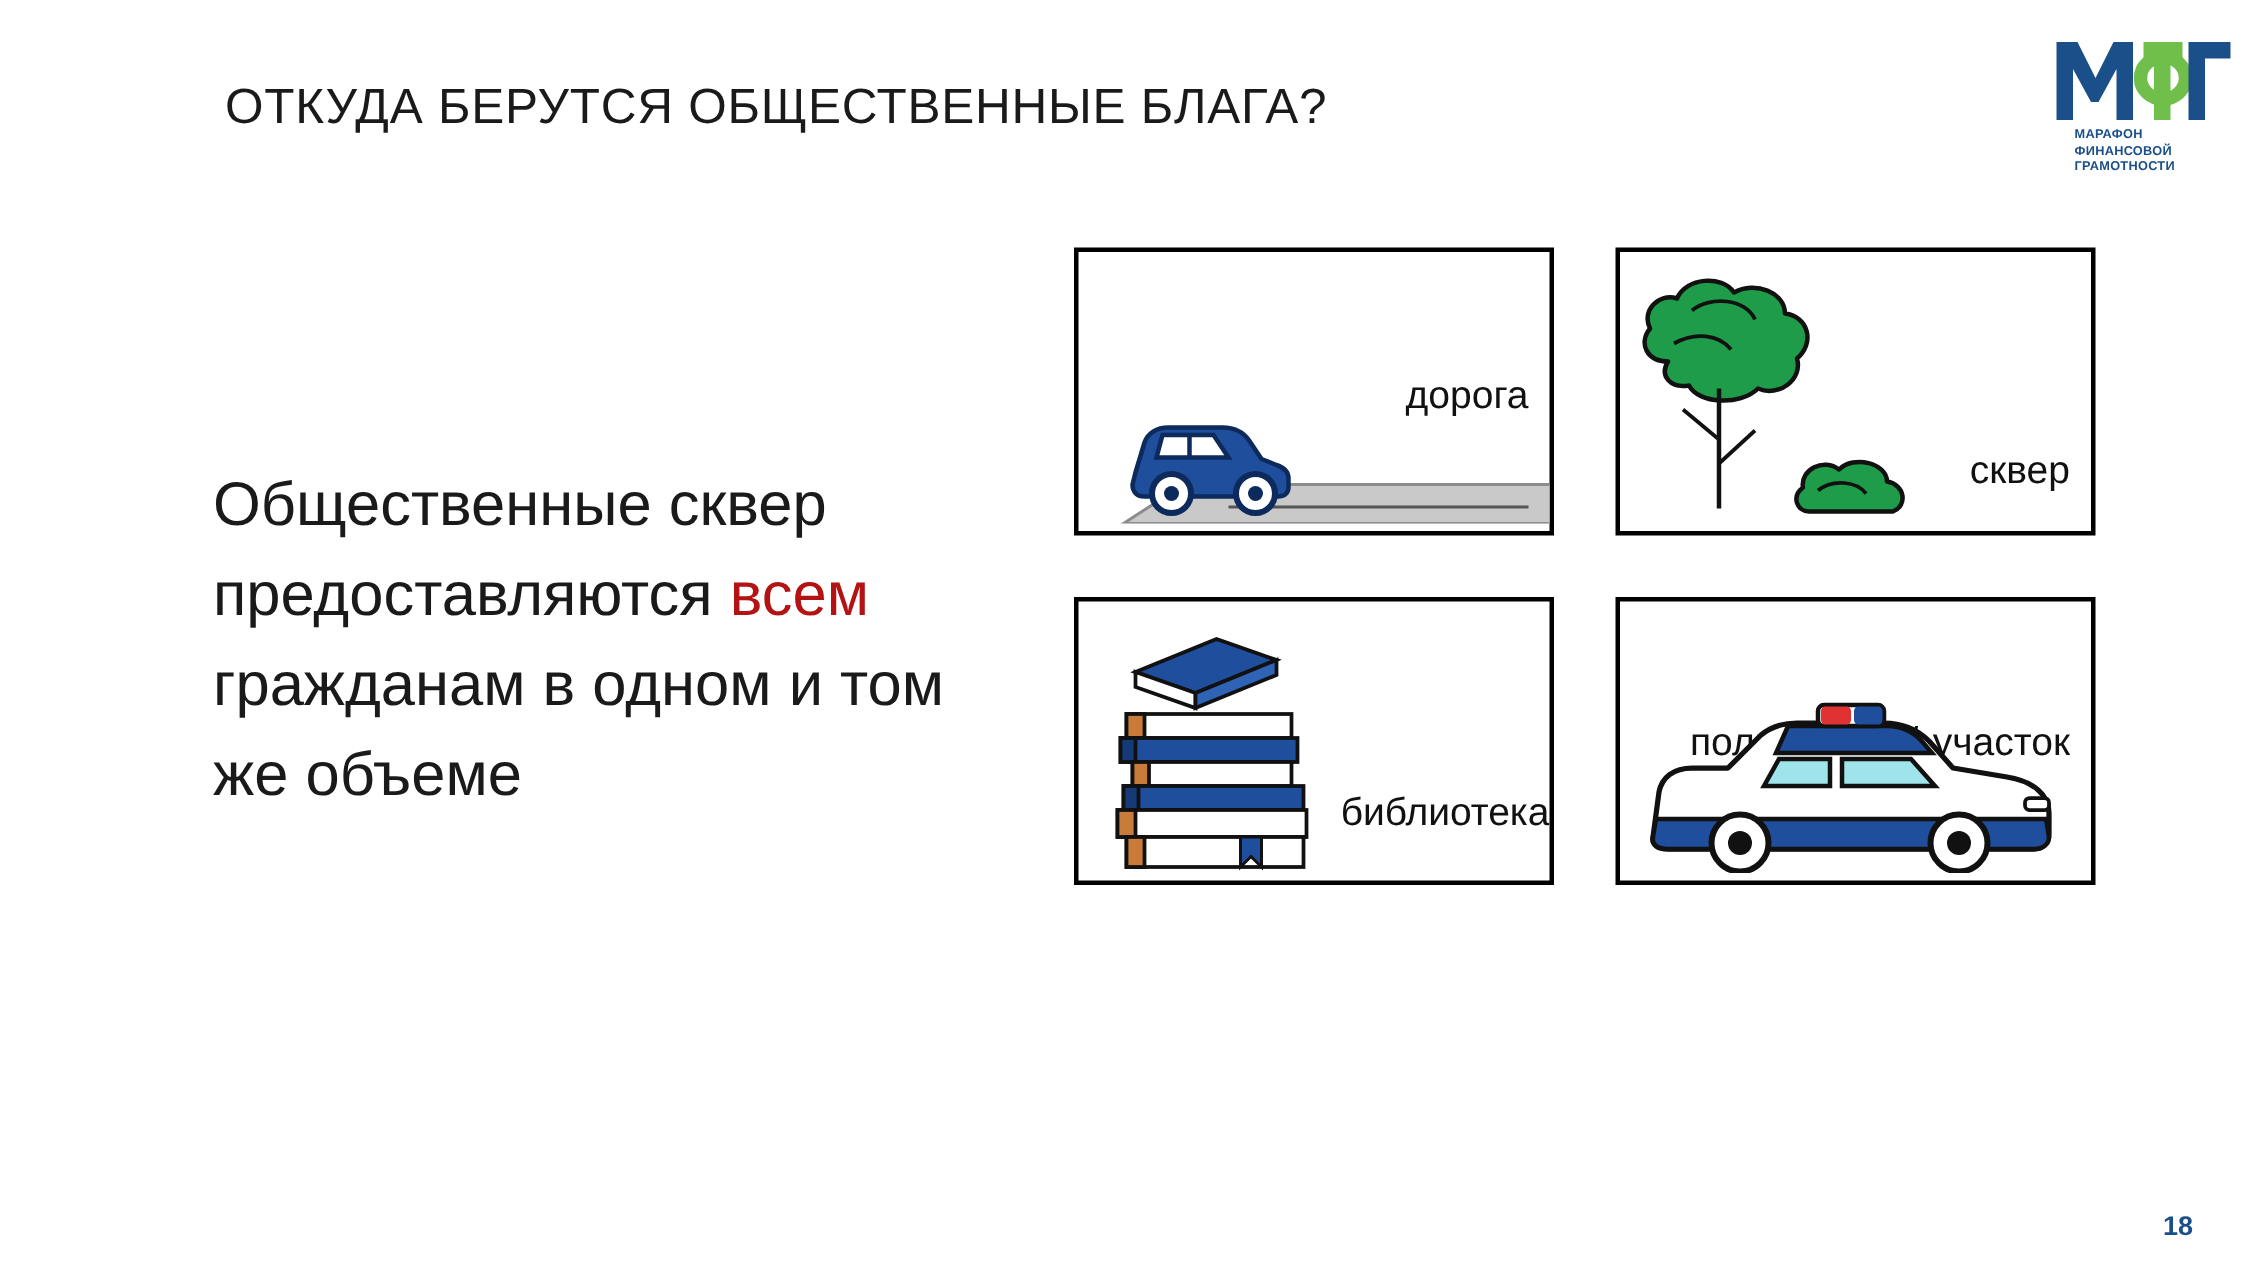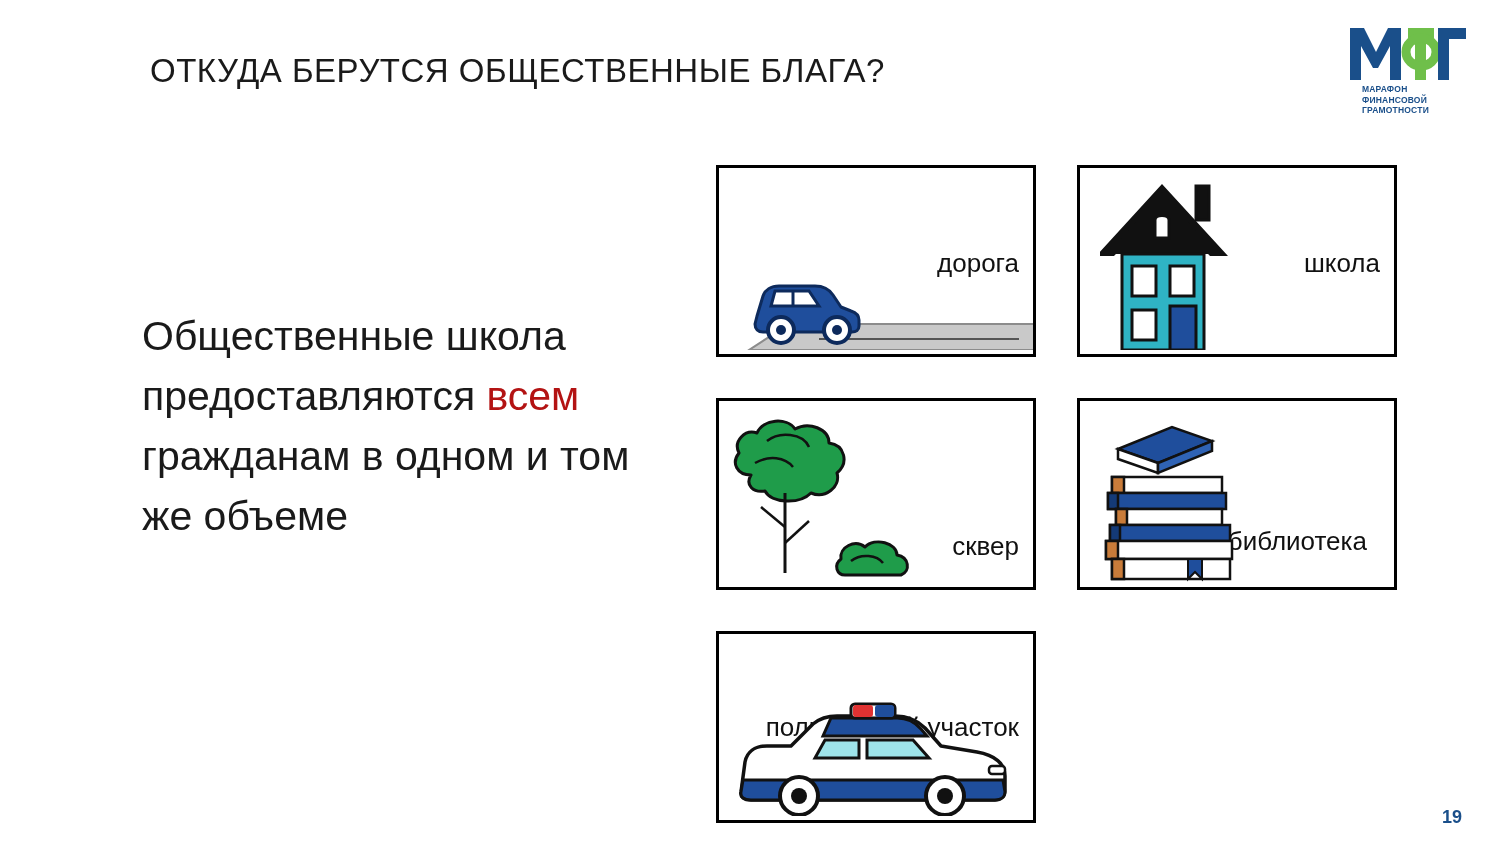--- a/index.html
+++ b/index.html
@@ -25,21 +25,21 @@
     font-size: 33px;
     letter-spacing: 0.5px;
     color: #1a1a1a;
     font-weight: normal;
     white-space: nowrap;
   }
 
   
   .logo {
     position: absolute;
-    right: 32px;
+    right: 11px;
     top: 22px;
     width: 120px;
     height: 100px;
   }
   .logo-mark {
     position: relative;
     width: 120px;
     height: 62px;
   }
   .logo-text {
@@ -100,21 +100,21 @@
     position: absolute;
     left: 0;
     bottom: 0;
   }
 
   
   .lbl-road   { top: 80px;  right: 14px; }
   .lbl-school { top: 80px;  right: 14px; }
   .lbl-park   { top: 130px; right: 14px; margin-left: 22px; }
   .lbl-lamp   { top: 118px; right: 14px; }
-  .lbl-lib    { top: 125px; right: 27px; }
+  .lbl-lib    { top: 125px; right: 0; }
   .lbl-police { top: 78px;  right: 14px; }
 
   .page-number {
     position: absolute;
     right: 38px;
     bottom: 16px;
     font-size: 18px;
     font-weight: bold;
     color: #1a4f8a;
   }
@@ -137,21 +137,21 @@
     </svg>
   </div>
   <div class="logo-text">
     <div>МАРАФОН</div>
     <div>ФИНАНСОВОЙ</div>
     <div>ГРАМОТНОСТИ</div>
   </div>
 </div>
 
 <div class="lead-text">
-  <span>Общественные школа предоставляются </span><span class="accent">всем</span><span> гражданам в одном и том же объеме</span>
+  <span>Общественные сквер предоставляются </span><span class="accent">всем</span><span> гражданам в одном и том же объеме</span>
 </div>
 
 <div class="grid">
 
   <div class="card">
     <div class="card-label lbl-road">дорога</div>
     <div class="card-art">
       <svg width="316" height="186" viewBox="0 0 316 186" xmlns="http://www.w3.org/2000/svg">
 
         <polygon points="30,186 316,186 316,160 70,160" fill="#c9c9c9" stroke="#8c8c8c" stroke-width="2"></polygon>
@@ -163,42 +163,20 @@
         <line x1="74" y1="127" x2="74" y2="142" stroke="#0d2a5c" stroke-width="3"></line>
 
         <circle cx="62" cy="166" r="13" fill="#ffffff" stroke="#0d2a5c" stroke-width="4"></circle>
         <circle cx="62" cy="166" r="5" fill="#0d2a5c"></circle>
         <circle cx="118" cy="166" r="13" fill="#ffffff" stroke="#0d2a5c" stroke-width="4"></circle>
         <circle cx="118" cy="166" r="5" fill="#0d2a5c"></circle>
       </svg>
     </div>
   </div>
 
-  <div class="card">
-    <div class="card-label lbl-school">школа</div>
-    <div class="card-art" style="left:20px;">
-      <svg width="170" height="186" viewBox="0 0 170 186" xmlns="http://www.w3.org/2000/svg">
-
-        <rect x="96" y="22" width="13" height="34" fill="#111" stroke="#111" stroke-width="3"></rect>
-
-        <polygon points="62,20 128,92 110,92 62,42 14,92 -4,92" fill="#111"></polygon>
-        <polygon points="62,28 116,90 8,90" fill="#111"></polygon>
-
-        <rect x="22" y="90" width="82" height="96" fill="#2fb3c4" stroke="#111" stroke-width="3"></rect>
-
-        <path d="M55 56 C55 50 69 50 69 56 L69 74 L55 74 Z" fill="#ffffff" stroke="#111" stroke-width="3"></path>
-
-        <rect x="32" y="102" width="24" height="30" fill="#ffffff" stroke="#111" stroke-width="3"></rect>
-        <rect x="70" y="102" width="24" height="30" fill="#ffffff" stroke="#111" stroke-width="3"></rect>
-        <rect x="32" y="146" width="24" height="30" fill="#ffffff" stroke="#111" stroke-width="3"></rect>
-
-        <rect x="70" y="142" width="26" height="44" fill="#1f4e9c" stroke="#111" stroke-width="3"></rect>
-      </svg>
-    </div>
-  </div>
 
   <div class="card">
     <div class="card-label lbl-park">сквер</div>
     <div class="card-art" style="left:6px;">
       <svg width="230" height="186" viewBox="0 0 230 186" xmlns="http://www.w3.org/2000/svg">
 
         <path d="M26 78 C12 78 6 66 14 56 C8 44 20 32 32 36 C38 22 62 20 70 32 C84 24 104 32 104 46 C120 48 124 66 112 76 C116 90 100 102 86 96 C74 108 46 106 40 94 C28 96 20 88 26 78 Z" fill="#1f9c4a" stroke="#111" stroke-width="3" stroke-linejoin="round"></path>
         <path d="M42 44 C54 34 78 36 84 50" fill="none" stroke="#111" stroke-width="2.5"></path>
         <path d="M30 66 C44 58 60 60 68 70" fill="none" stroke="#111" stroke-width="2.5"></path>
 
@@ -267,13 +245,13 @@
         <circle cx="218" cy="100" r="19" fill="#ffffff" stroke="#111" stroke-width="4"></circle>
         <circle cx="218" cy="100" r="8" fill="#111"></circle>
 
         <rect x="262" y="70" width="16" height="8" rx="3" fill="#ffffff" stroke="#111" stroke-width="2.5"></rect>
       </svg>
     </div>
   </div>
 
 </div>
 
-<div class="page-number">19</div>
+<div class="page-number">18</div>
 
 </body></html>

